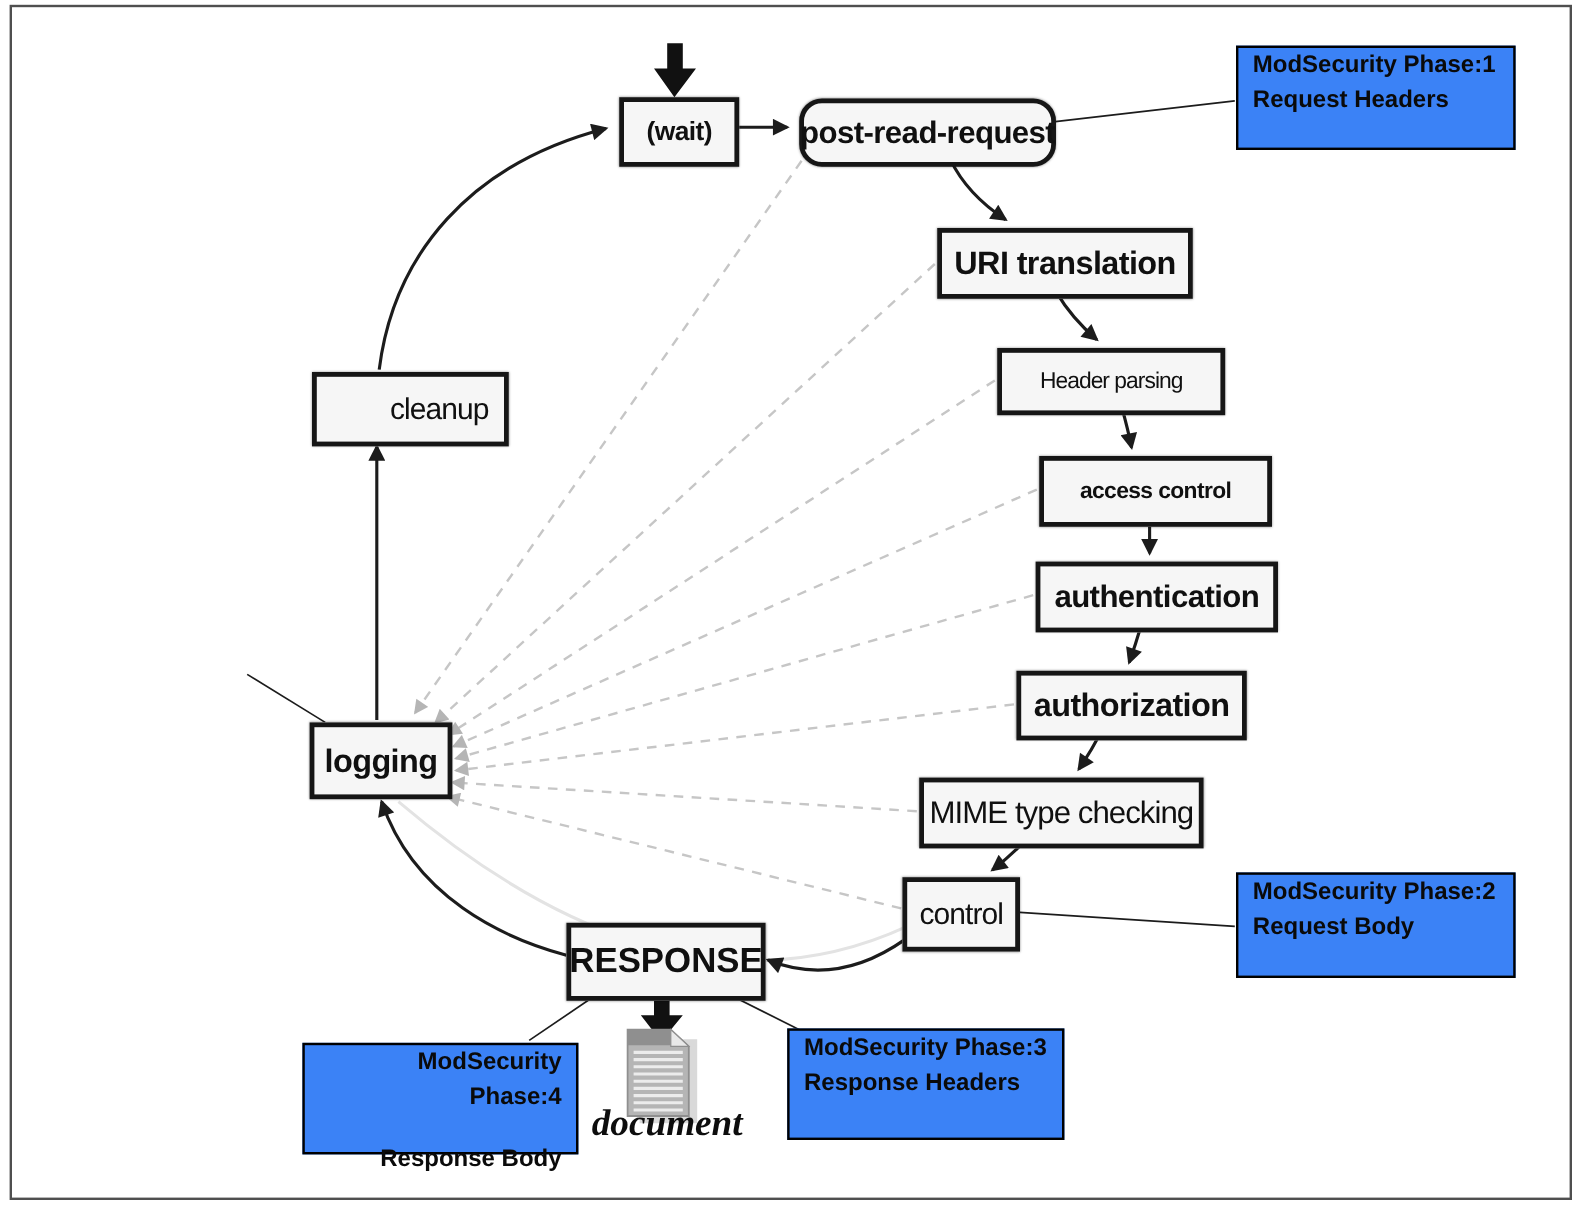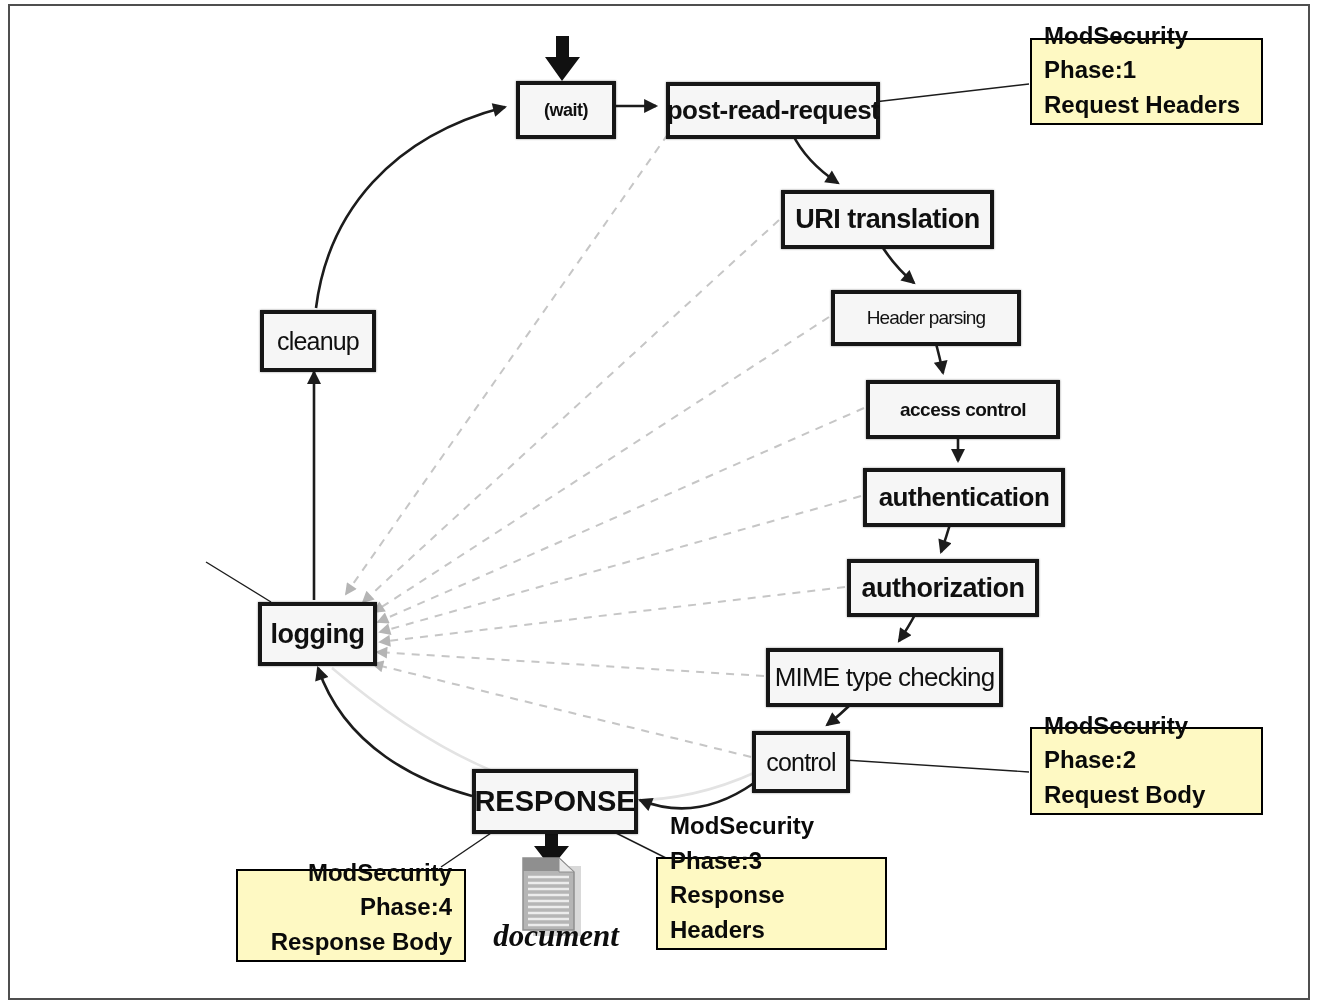--- a/index.html
+++ b/index.html
@@ -22,46 +22,46 @@
     background:#f6f6f6;
     border:4px solid #161616;
     box-shadow:0 0 2px rgba(0,0,0,.45);
     color:#101010;
     font-weight:bold;
     letter-spacing:-0.5px;
     white-space:nowrap;
   }
   .node.light{font-weight:normal;letter-spacing:-0.8px;}
 
-  #n-wait   {left:516px;top:81px; width:92px; height:50px;font-size:18px;}
-  #n-prr    {left:666px;top:82px; width:206px;height:49px;font-size:26px;}
+  #n-wait   {left:516px;top:81px; width:92px; height:50px;font-size:22px;}
+  #n-prr    {left:666px;top:82px; width:206px;height:49px;font-size:26px;border-radius:19px;}
   #n-uri    {left:781px;top:190px;width:205px;height:51px;font-size:27px;}
   #n-hp     {left:831px;top:290px;width:182px;height:48px;font-size:19px;}
   #n-ac     {left:866px;top:380px;width:186px;height:51px;font-size:19px;}
   #n-auth   {left:863px;top:468px;width:194px;height:51px;font-size:26px;}
   #n-authz  {left:847px;top:559px;width:184px;height:50px;font-size:27px;}
   #n-mime   {left:766px;top:648px;width:229px;height:51px;font-size:26px;}
   #n-fix    {left:752px;top:731px;width:90px; height:54px;font-size:25px;}
   #n-resp   {left:472px;top:769px;width:158px;height:57px;font-size:29px;letter-spacing:0px;}
   #n-log    {left:258px;top:602px;width:111px;height:56px;font-size:27px;}
-  #n-clean  {left:260px;top:310px;width:108px;height:54px;font-size:25px;}
+  #n-clean  {left:260px;top:310px;width:108px;height:54px;font-size:25px;padding-left:48px;}
 
   .callout{
     position:absolute;
-    background:#fef9c3;
+    background:#3b82f6;
     border:2px solid #000000;
-    display:flex;flex-direction:column;justify-content:flex-end;
+    display:flex;flex-direction:column;justify-content:flex-start;
     padding:0 12px;
-    font-weight:bold;font-size:24px;line-height:1.45;color:#0a0a0a;
+    font-weight:bold;font-size:20px;line-height:1.45;color:#0a0a0a;
   }
   .callout.right{text-align:right;align-items:flex-end;}
   #c1{left:1030px;top:38px; width:205px;height:83px;}
   #c2{left:1030px;top:727px;width:205px;height:84px;}
   #c3{left:656px; top:857px;width:203px;height:89px;}
-  #c4{left:236px; top:869px;width:202px;height:89px;}
+  #c4{left:252px; top:869px;width:202px;height:89px;gap:23px;}
   #c5{left:35px;  top:474px;width:200px;height:83px;}
 
   #doc-icon{position:absolute;left:517px;top:856px;}
   #doc-label{
     position:absolute;left:481px;top:918px;width:150px;
     text-align:center;
     font-family:"Liberation Serif",serif;
     font-style:italic;font-weight:bold;font-size:31px;color:#0d0d0d;
   }
 </style>

